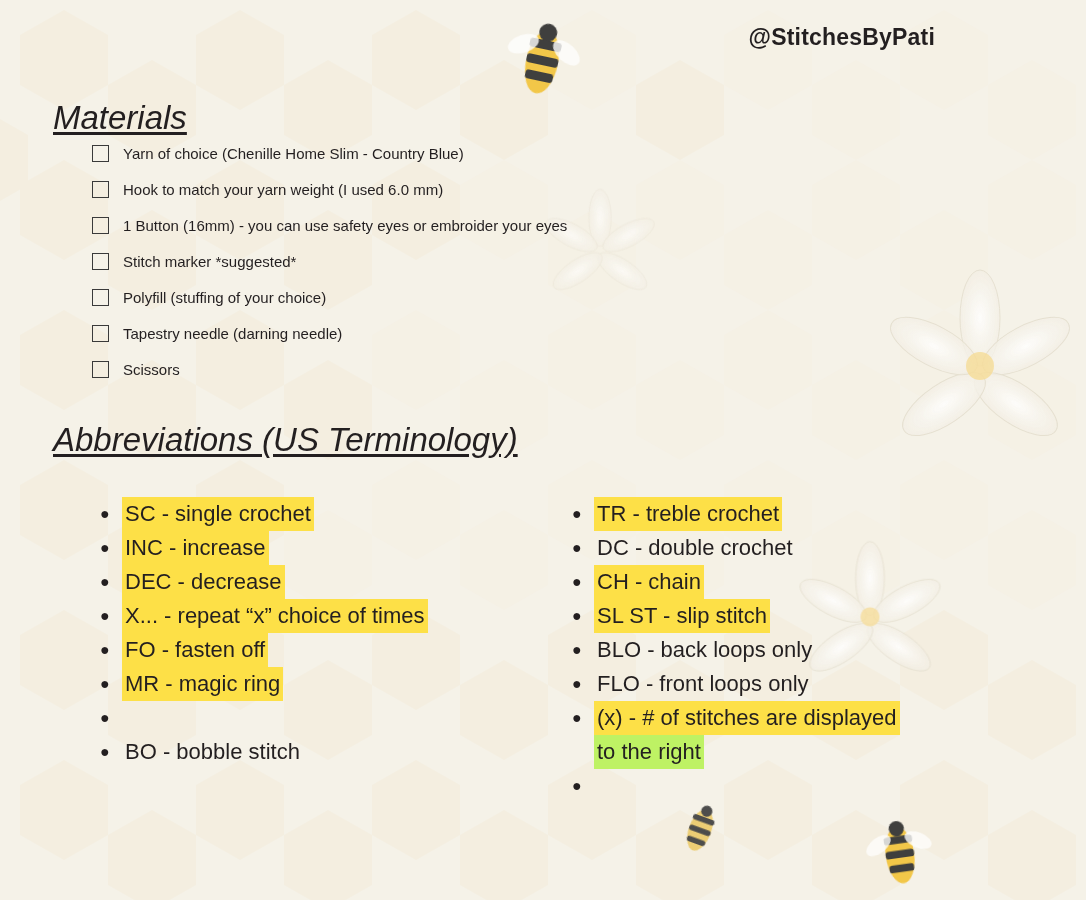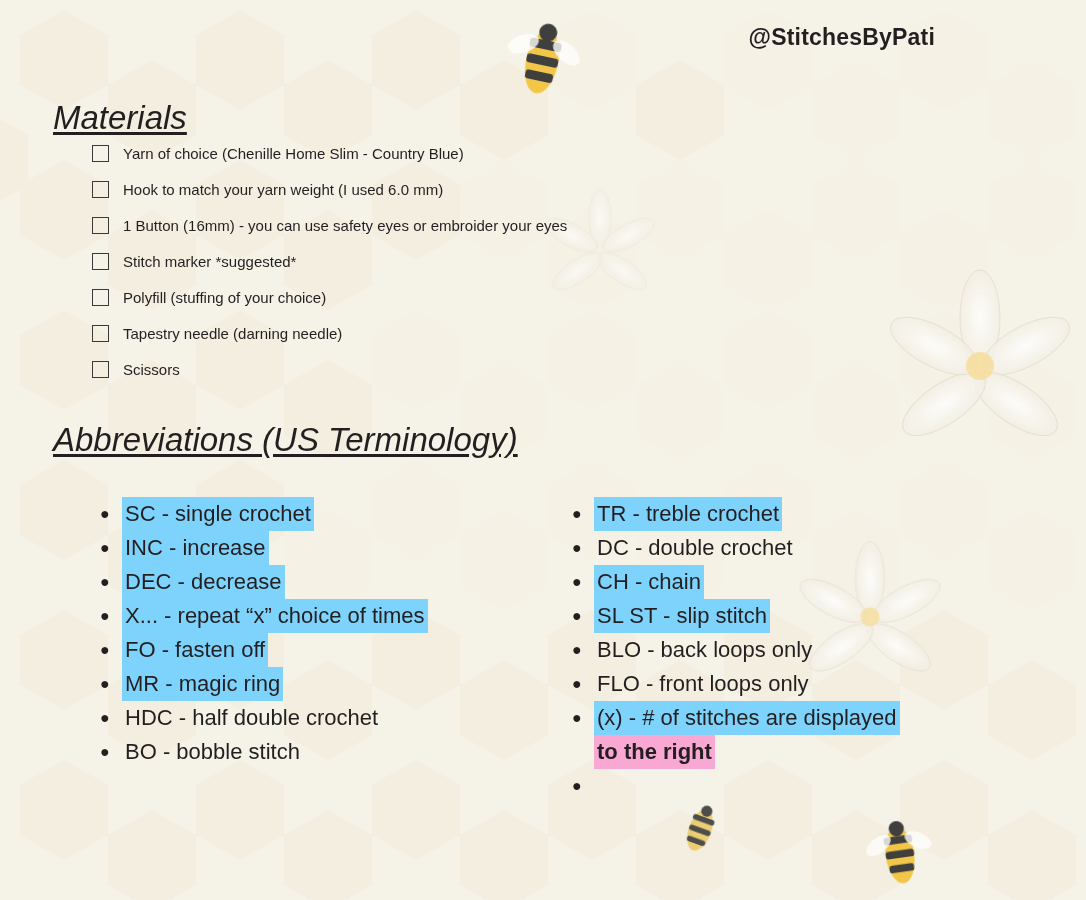--- a/index.html
+++ b/index.html
@@ -112,33 +112,32 @@
     font-size: 16px;
     line-height: 34px;
     color: #231f20;
     text-align: left;
   }
   .abbrev-text {
     display: inline-block;
     padding: 0 3px;
   }
   .hl .abbrev-text {
-    background: #7dd3fc;
+    background: #fde047;
   }
   .wrap-line {
     display: block;
     margin-left: 22px;
     font-size: 22px;
     line-height: 34px;
   }
   .wrap-line span {
-    background: #f9a8d4;
+    background: #bef264;
     padding: 0 3px;
     display: inline-block;
-    font-weight: bold;
   }
 </style>
 </head>
 <body>
 
 <svg id="bg-art" width="1086" height="900" viewBox="0 0 1086 900">
   <defs>
     <g id="hexcell">
       <polygon points="44,0 88,25 88,75 44,100 0,75 0,25"></polygon>
     </g>
@@ -355,21 +354,20 @@
         <li class="hl">
           <span class="bullet">●</span>
           <span class="abbrev-text">FO - fasten off</span>
         </li>
         <li class="hl">
           <span class="bullet">●</span>
           <span class="abbrev-text">MR - magic ring</span>
         </li>
         <li>
           <span class="bullet">●</span>
-          <span class="abbrev-text">HDC  - half double crochet</span>
         </li>
         <li>
           <span class="bullet">●</span>
           <span class="abbrev-text">BO - bobble stitch</span>
         </li>
       </ul>
     </div>
 
     <div class="abbrev-col" id="abbrev-col-right">
       <ul>

